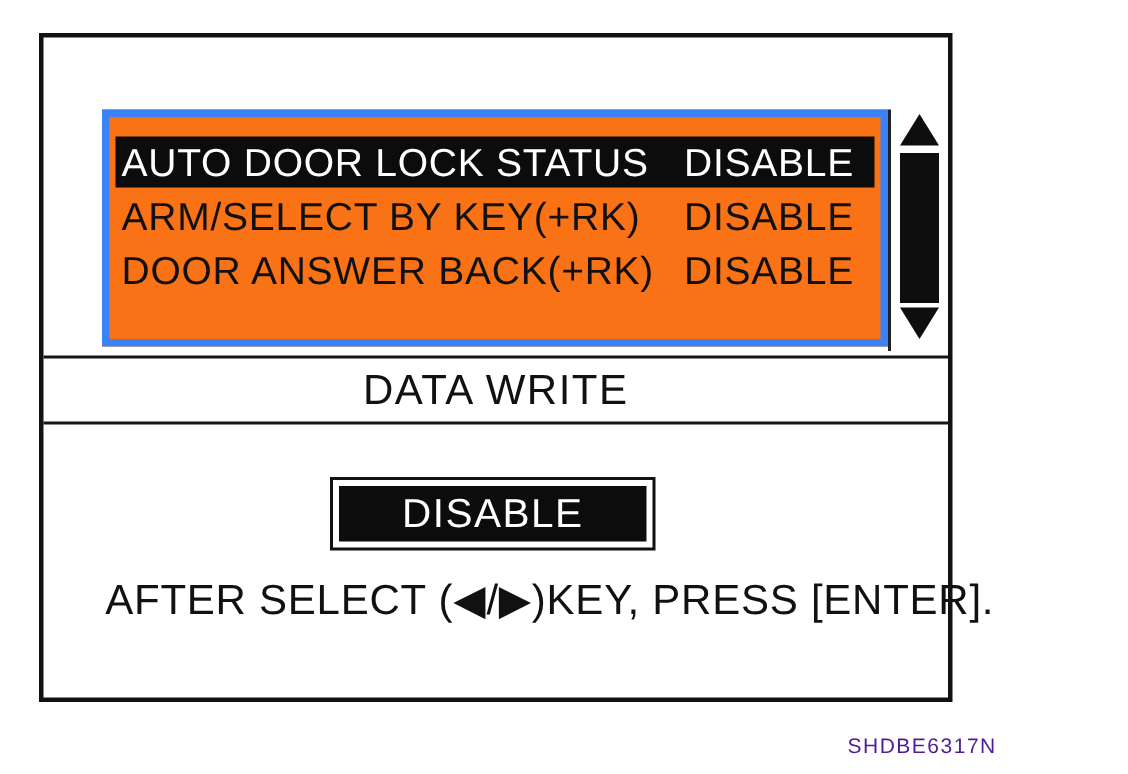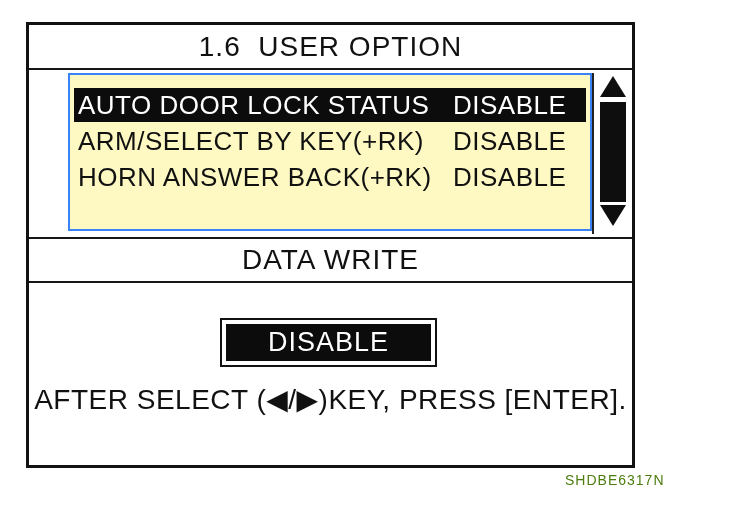--- a/index.html
+++ b/index.html
@@ -54,24 +54,24 @@
     position: absolute;
     left: 0; top: 45px;
     width: 603px;
     height: 167px;
   }
   .list-box {
     position: absolute;
     left: 39px; top: 3px;
     width: 524px;
     height: 158px;
-    border: 2px solid #3b82f6;
+    border: 5px solid #3b82f6;
     box-sizing: border-box;
     padding-top: 13px;
-    background: #fef9c3;
+    background: #f97316;
   }
   .list-row {
     position: relative;
     height: 34px;
     margin: 0 4px 2px 4px;
     display: flex;
     align-items: center;
     font-size: 26px;
     letter-spacing: 0.5px;
   }
@@ -175,57 +175,55 @@
     letter-spacing: 1px;
   }
   .instruction {
     position: absolute;
     left: 0; top: 100px;
     width: 603px;
     text-align: center;
     font-size: 28px;
     letter-spacing: 0.5px;
     white-space: nowrap;
+    padding-left: 36px;
   }
 
   
   .figure-code {
     position: absolute;
     left: 565px;
-    top: 472px;
+    top: 489px;
     font-size: 14px;
-    color: #4d7c0f;
+    color: #4c1d95;
     letter-spacing: 1px;
   }
 </style>
 </head>
 <body>
 
 <div class="frame">
   <div class="frame-inner">
 
-    <div class="title-band">
-      <span class="title-text">1.6  USER OPTION</span>
-    </div>
 
     <div class="list-section">
       <div class="list-box">
 
         <div class="list-row selected">
           <span class="row-label">AUTO DOOR LOCK STATUS</span>
           <span class="row-value">DISABLE</span>
         </div>
 
         <div class="list-row">
           <span class="row-label">ARM/SELECT BY KEY(+RK)</span>
           <span class="row-value">DISABLE</span>
         </div>
 
         <div class="list-row">
-          <span class="row-label">HORN ANSWER BACK(+RK)</span>
+          <span class="row-label">DOOR ANSWER BACK(+RK)</span>
           <span class="row-value">DISABLE</span>
         </div>
 
       </div>
 
       <div class="scrollbar">
         <div class="scroll-btn up">
           <div class="tri-up"></div>
         </div>
         <div class="scroll-thumb"></div>

